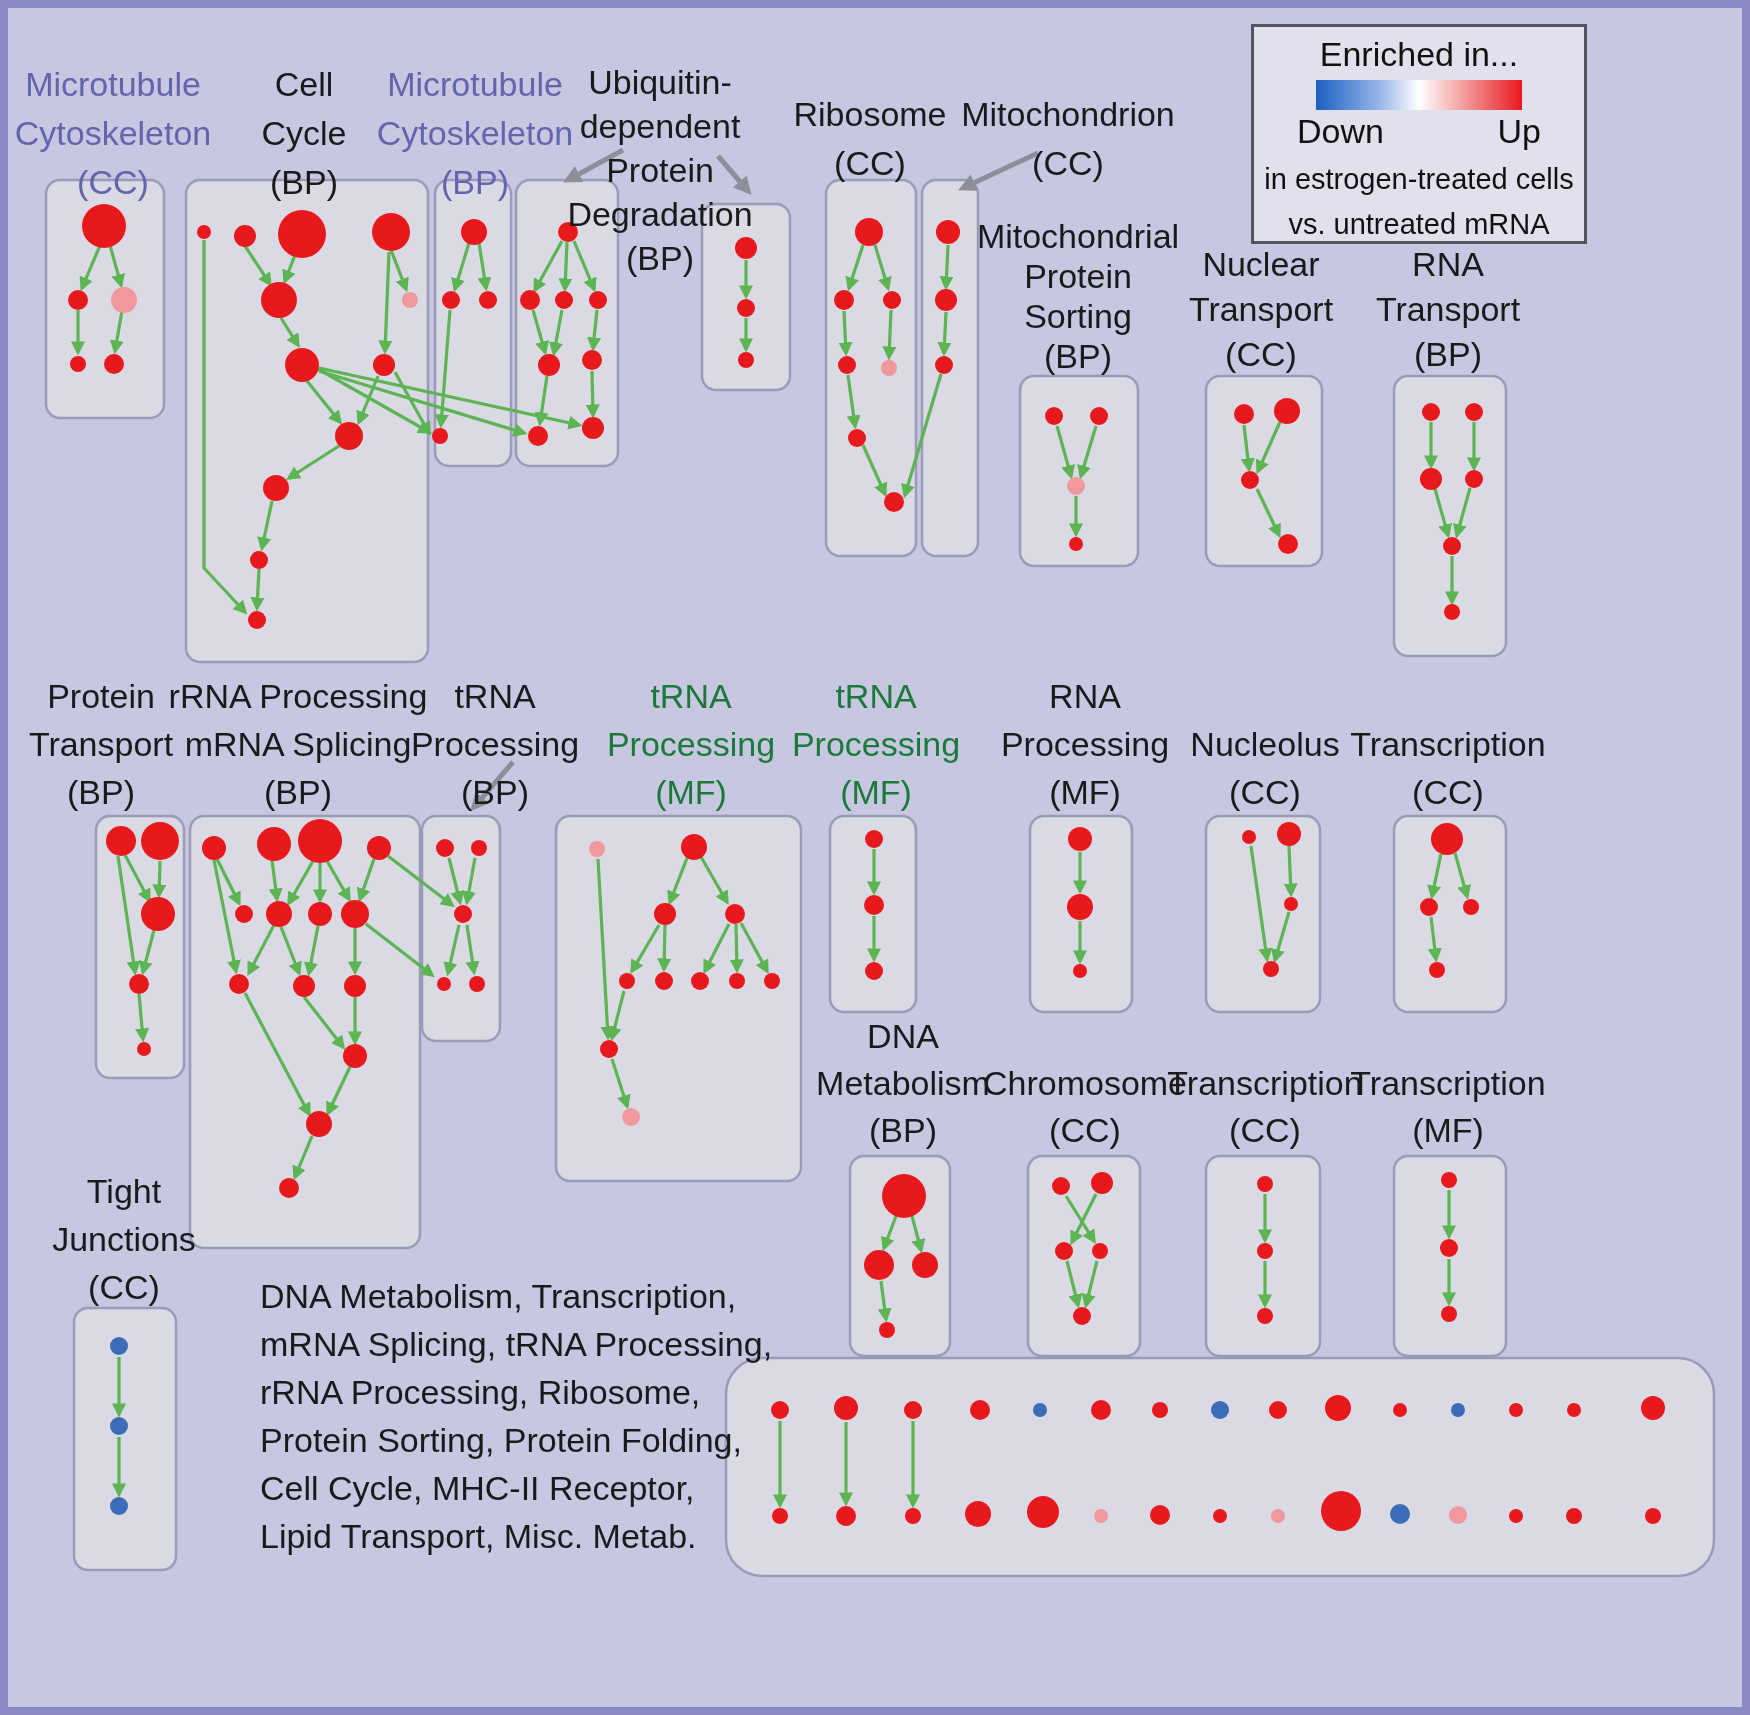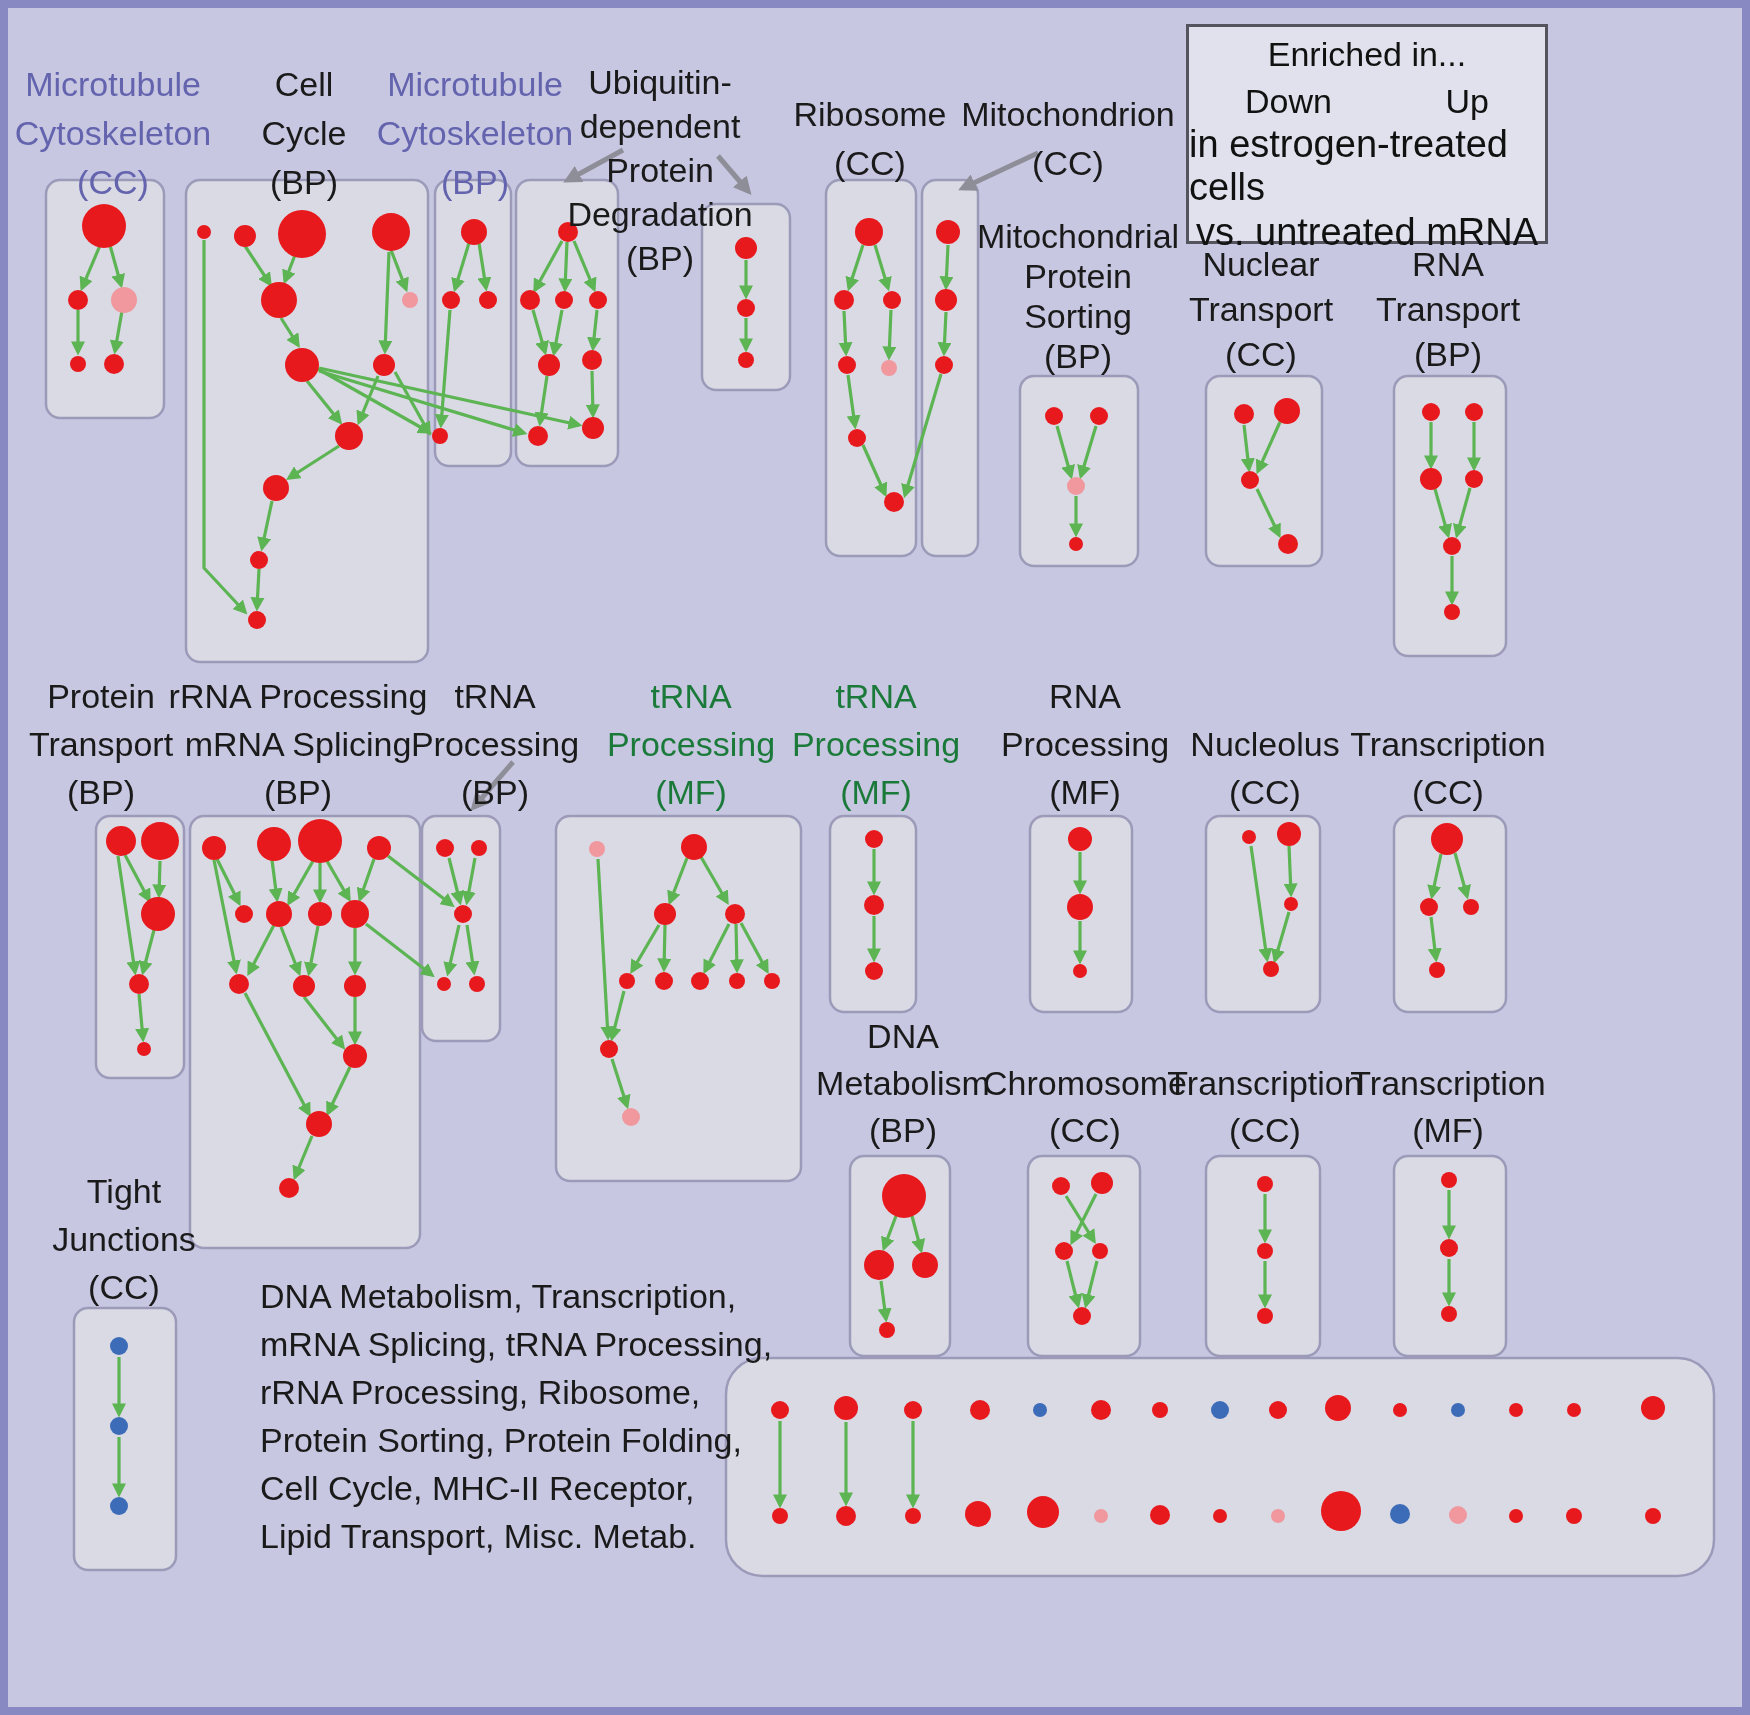--- a/index.html
+++ b/index.html
@@ -8,31 +8,31 @@
     position:relative;
     width:1750px; height:1715px;
     background:#c7c7e2;
     border:8px solid #8888c2;
     overflow:hidden;
     font-family:"Liberation Sans", sans-serif;
   }
   #diagram-svg { position:absolute; left:0; top:0; }
   #diagram-svg text { font-family:"Liberation Sans", sans-serif; }
   .legend {
-    position:absolute; left:1178px; top:16px;
-    width:362px; height:220px;
+    position:absolute; left:1243px; top:16px;
+    width:336px; height:220px;
     background:#e1e1ed;
     border:3px solid #54545e;
     display:flex; flex-direction:column; align-items:center;
     color:#111111;
   }
   .legend-title { font-size:34px; margin-top:8px; }
   .legend-gradient { width:206px; height:46px; margin-top:6px; }
   .legend-ends { width:244px; display:flex; justify-content:space-between; font-size:34px; margin-top:2px; }
-  .legend-sub { font-size:38px; margin-top:2px; }
+  .legend-sub { font-size:29px; margin-top:12px; }
 </style>
 </head>
 <body>
 
 <div id="canvas" style="background: rgb(199, 199, 226); border-color: rgb(136, 136, 194); padding-left: 13px;">
 
   <svg id="diagram-svg" width="1750" height="1715" viewBox="0 0 1750 1715">
     <defs>
       <marker id="arrow-green" viewBox="0 0 10 10" refX="7.5" refY="5" markerWidth="4.4" markerHeight="4.4" orient="auto">
         <path id="arrow-green-path" d="M0,0 L10,5 L0,10 z" fill="#5cb453"></path>

